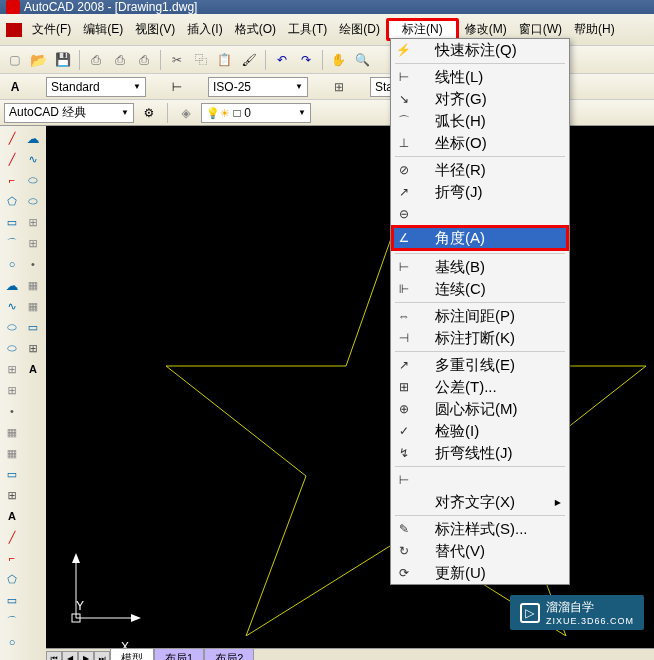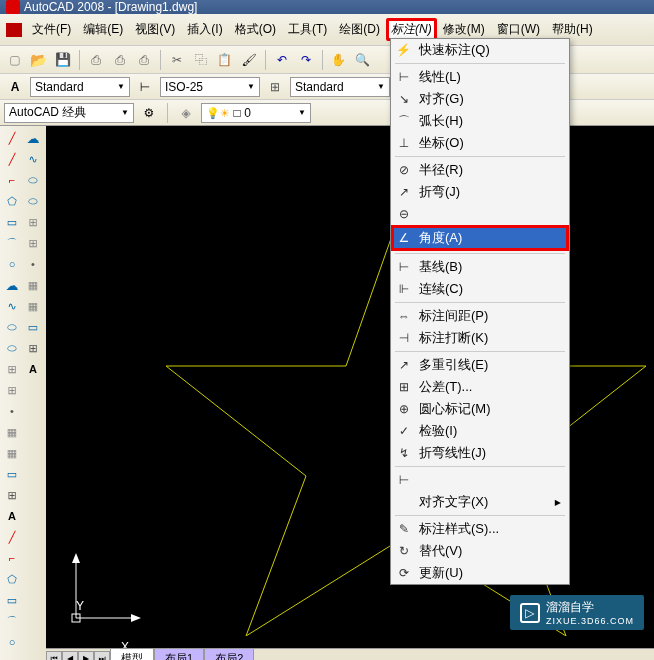--- a/index.html
+++ b/index.html
@@ -4,27 +4,27 @@
   <style>
     * { margin: 0; padding: 0; box-sizing: border-box; font-family: "Microsoft YaHei", SimSun, sans-serif; font-size: 12px; }
     body { width: 654px; height: 660px; background: #e8e8e8; overflow: hidden; position: relative; }
     
     .titlebar { height: 14px; background: linear-gradient(to bottom, #4a6a9a, #3a5a8a); color: #fff; padding: 1px 6px; font-size: 11px; display: flex; align-items: center; }
     .titlebar-icon { width: 14px; height: 14px; background: #d00; margin-right: 4px; border-radius: 2px; }
     
     .menubar { height: 32px; background: linear-gradient(to bottom, #f5f3e9, #e8e4d0); display: flex; align-items: center; padding: 0 2px; border-bottom: 1px solid #ccc; }
     .menu-sysicon { width: 16px; height: 14px; background: #b00; margin: 0 4px; }
     .menu-item { padding: 2px 6px; cursor: default; color: #000; }
-    .menu-item.highlighted { background: #fff; border: 3px solid #e00; padding: 0 2px; border-radius: 2px; font-style: italic; }
+    .menu-item.highlighted { background: #fff; border: 3px solid #e00; padding: 0 13px; border-radius: 2px; }
     
     .toolbar { height: 28px; background: linear-gradient(to bottom, #f8f6ec, #ebe7d3); display: flex; align-items: center; padding: 2px 4px; gap: 2px; border-bottom: 1px solid #ccc; }
     .tb-btn { width: 22px; height: 22px; border: 1px solid transparent; display: flex; align-items: center; justify-content: center; cursor: pointer; }
     .tb-sep { width: 1px; height: 20px; background: #bbb; margin: 0 3px; }
     
-    .toolbar2 { height: 26px; background: linear-gradient(to bottom, #f8f6ec, #ebe7d3); display: flex; align-items: center; padding: 2px 4px; gap: 4px; border-bottom: 1px solid #ccc; }
+    .toolbar2 { height: 26px; background: linear-gradient(to bottom, #f8f6ec, #ebe7d3); display: flex; align-items: center; padding: 2px 4px; gap: 20px; border-bottom: 1px solid #ccc; }
     .combo { height: 20px; background: #fff; border: 1px solid #999; padding: 0 4px; display: flex; align-items: center; font-size: 11px; min-width: 100px; }
     .combo .arrow { margin-left: auto; font-size: 8px; }
     
     .toolbar3 { height: 26px; background: linear-gradient(to bottom, #f8f6ec, #ebe7d3); display: flex; align-items: center; padding: 2px 4px; gap: 4px; border-bottom: 1px solid #999; }
     
     .workspace { display: flex; height: 542px; }
     .left-tools { width: 46px; background: linear-gradient(to right, #f5f3e9, #e8e4d0); display: flex; flex-direction: column; flex-wrap: wrap; gap: 1px; padding: 2px; align-content: flex-start; }
     .tool-btn { width: 20px; height: 20px; border: 1px solid transparent; display: flex; align-items: center; justify-content: center; cursor: pointer; font-size: 11px; }
     
     .canvas-area { flex: 1; background: #000; position: relative; overflow: hidden; }
@@ -37,21 +37,21 @@
     .tab-nav { display: flex; gap: 0; }
     .tab-nav-btn { width: 16px; height: 16px; border: 1px solid #999; background: #ddd; font-size: 8px; text-align: center; line-height: 14px; cursor: pointer; }
     .tab { padding: 2px 10px; background: #c4b5fd; border: 1px solid #999; font-size: 11px; cursor: pointer; }
     .tab.active { background: #fff; }
     
     .dropdown-menu { position: absolute; left: 390px; top: 38px; width: 180px; background: #f4f4f4; border: 1px solid #888; box-shadow: 2px 2px 6px rgba(0,0,0,0.3); z-index: 100; }
     .dm-item { height: 22px; display: flex; align-items: center; padding: 0 8px 0 4px; cursor: default; gap: 6px; }
     .dm-item.highlighted { background: #316ac5; color: #fff; border: 3px solid #e00; height: 26px; padding: 0 5px 0 1px; }
     .dm-icon { width: 18px; height: 18px; display: flex; align-items: center; justify-content: center; font-size: 12px; color: #333; }
     .dm-item.highlighted .dm-icon, .dm-item:hover .dm-icon { color: #fff; }
-    .dm-label { flex: 1; font-size: 13px; }
+    .dm-label { flex: 1; font-size: 15px; margin-left: 16px; }
     .dm-arrow { font-size: 8px; }
     .dm-sep { height: 1px; background: #ccc; margin: 2px 4px; }
     
     .watermark { position: absolute; right: 10px; bottom: 30px; background: #1a5a7a; color: #fff; padding: 4px 10px; font-size: 13px; display: flex; align-items: center; gap: 6px; border-radius: 2px; }
     .watermark-sub { font-size: 9px; letter-spacing: 1px; }
     .wm-icon { width: 20px; height: 20px; border: 2px solid #fff; border-radius: 3px; display: flex; align-items: center; justify-content: center; }
     
     
     .i-new::before{content:"▢";color:#888}
     .i-open::before{content:"📂";font-size:14px}

